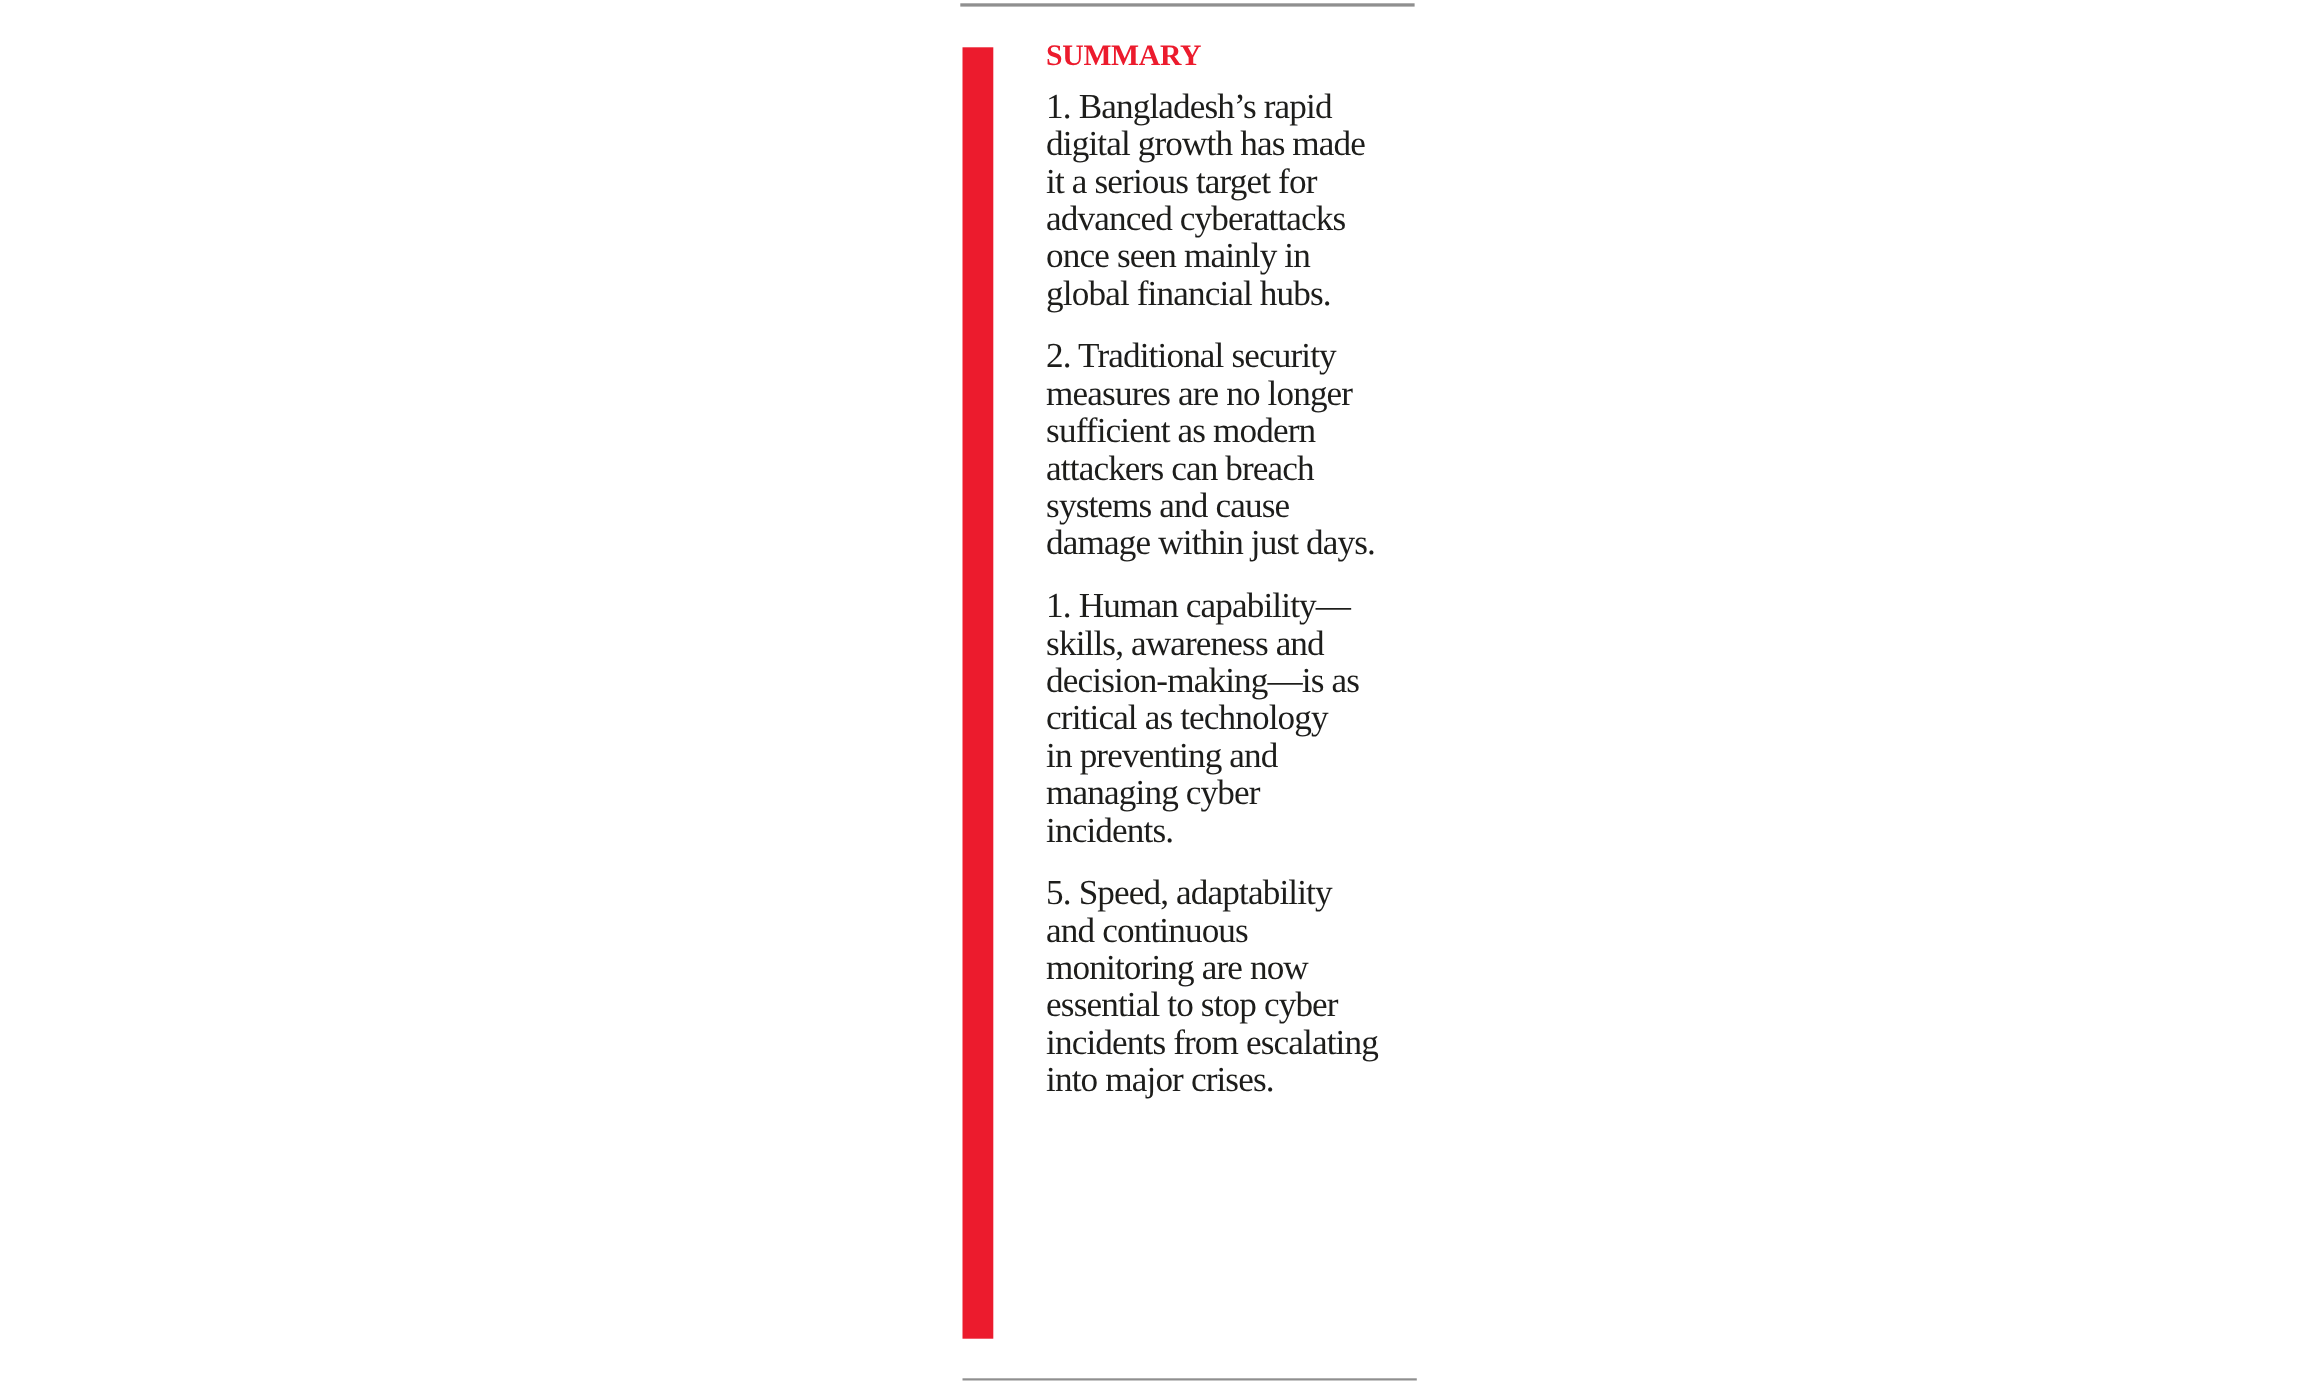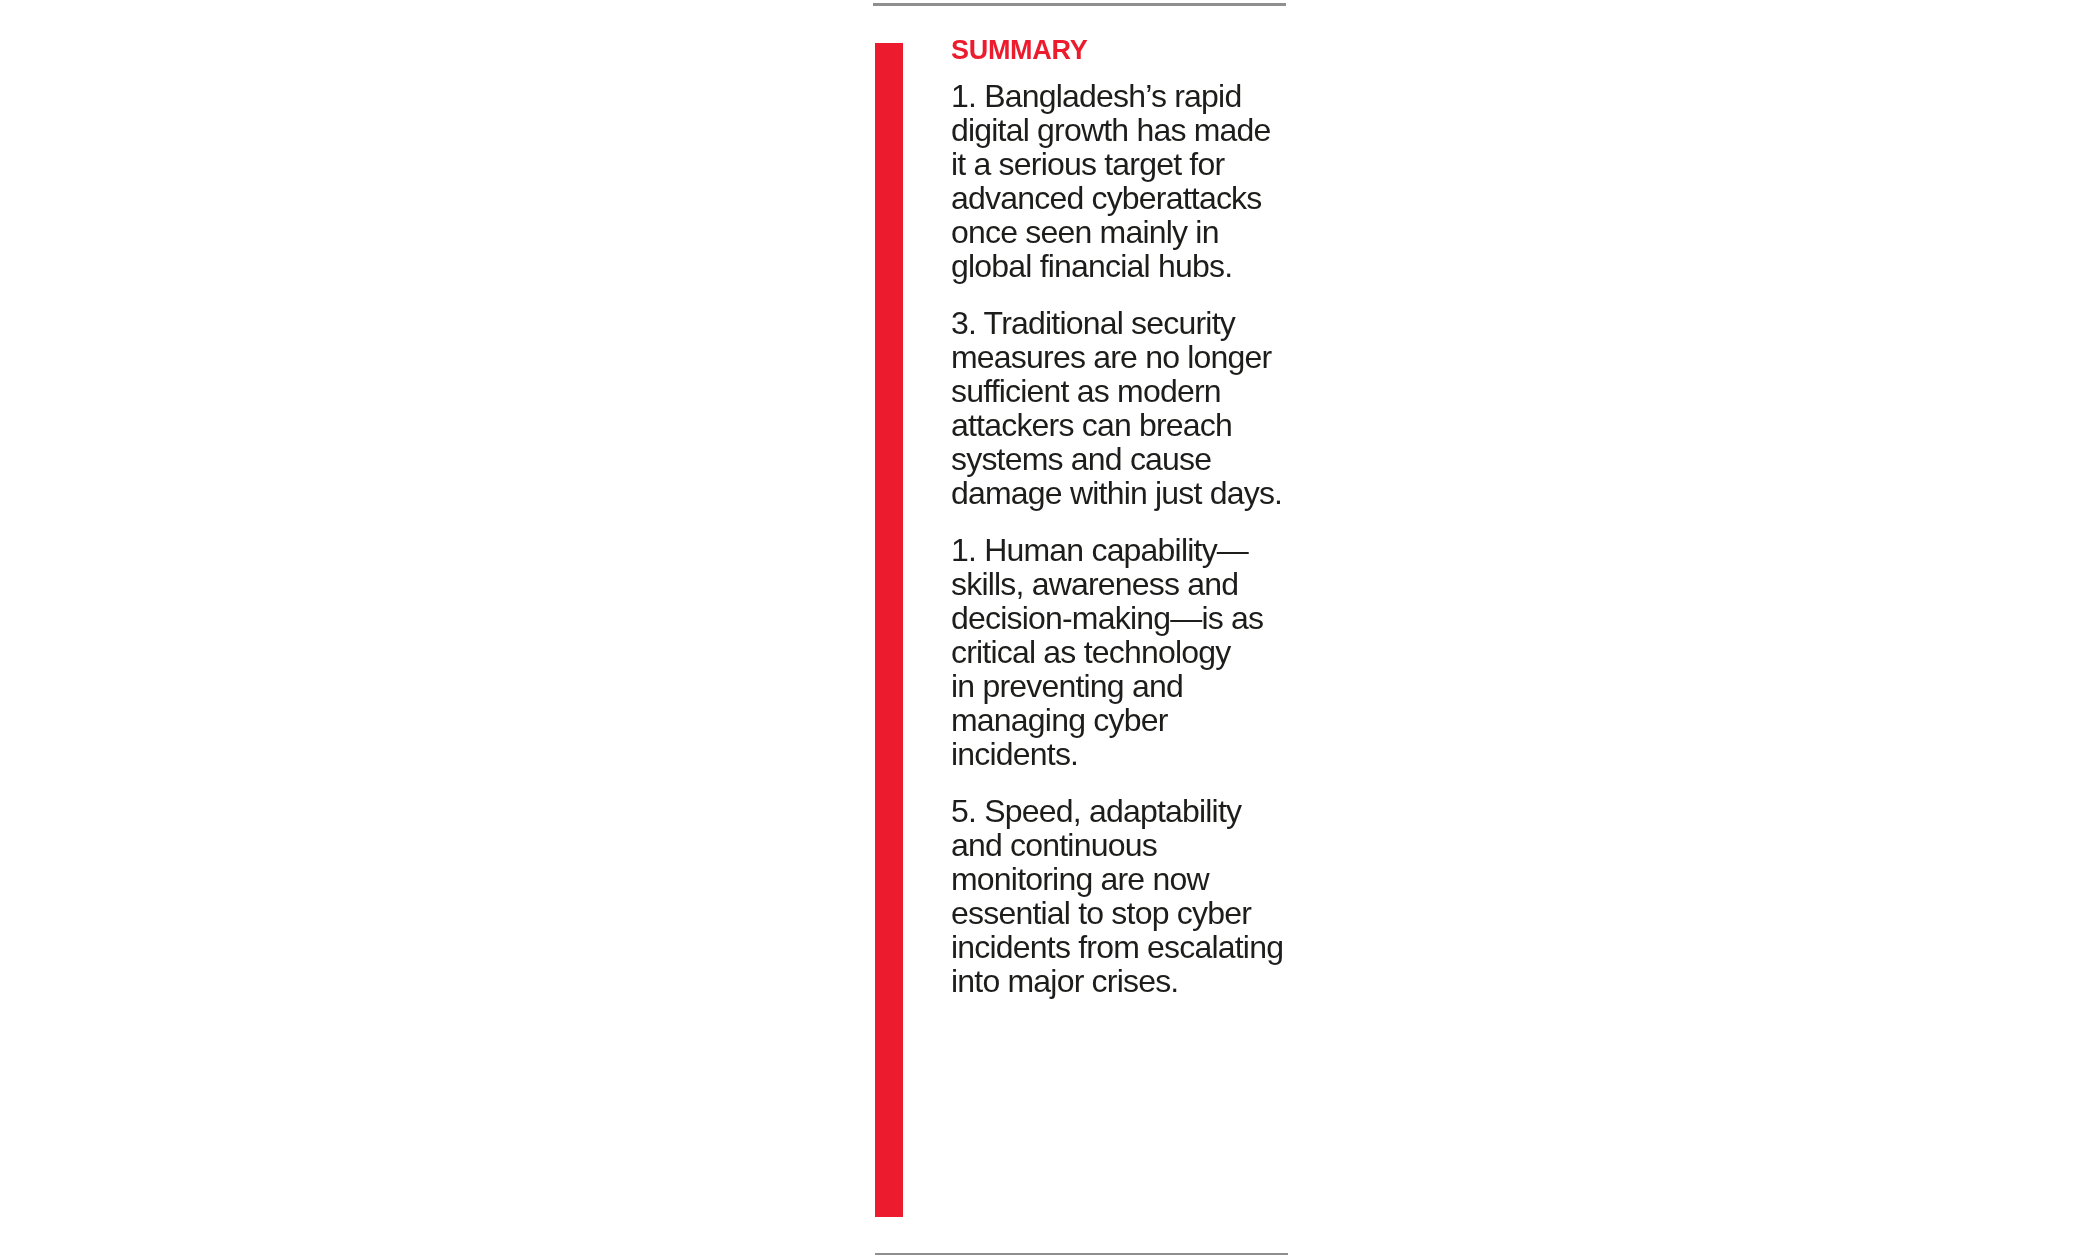--- a/index.html
+++ b/index.html
@@ -12,21 +12,21 @@
     margin: 0;
     padding: 0;
     background: #ffffff;
   }
   .canvas {
     position: relative;
     width: 2100px;
     height: 1258px;
     background: #ffffff;
     overflow: hidden;
-    font-family: Liberation Sans, sans-serif;
+    font-family: Liberation Serif, serif;
   }
   .rule {
     position: absolute;
     background: var(--divider);
   }
   .rule-top {
     left: 873px;
     top: 3px;
     width: 413px;
     height: 3px;
@@ -78,21 +78,21 @@
   <div class="rule rule-top"></div>
   <div class="accent-bar"></div>
   <div class="text-col">
     <h1 class="summary-heading">SUMMARY</h1>
     <p class="summary-item">1. Bangladesh’s rapid
 digital growth has made
 it a serious target for
 advanced cyberattacks
 once seen mainly in
 global financial hubs.</p>
-    <p class="summary-item">3. Traditional security
+    <p class="summary-item">2. Traditional security
 measures are no longer
 sufficient as modern
 attackers can breach
 systems and cause
 damage within just days.</p>
     <p class="summary-item">1. Human capability—
 skills, awareness and
 decision-making—is as
 critical as technology
 in preventing and

